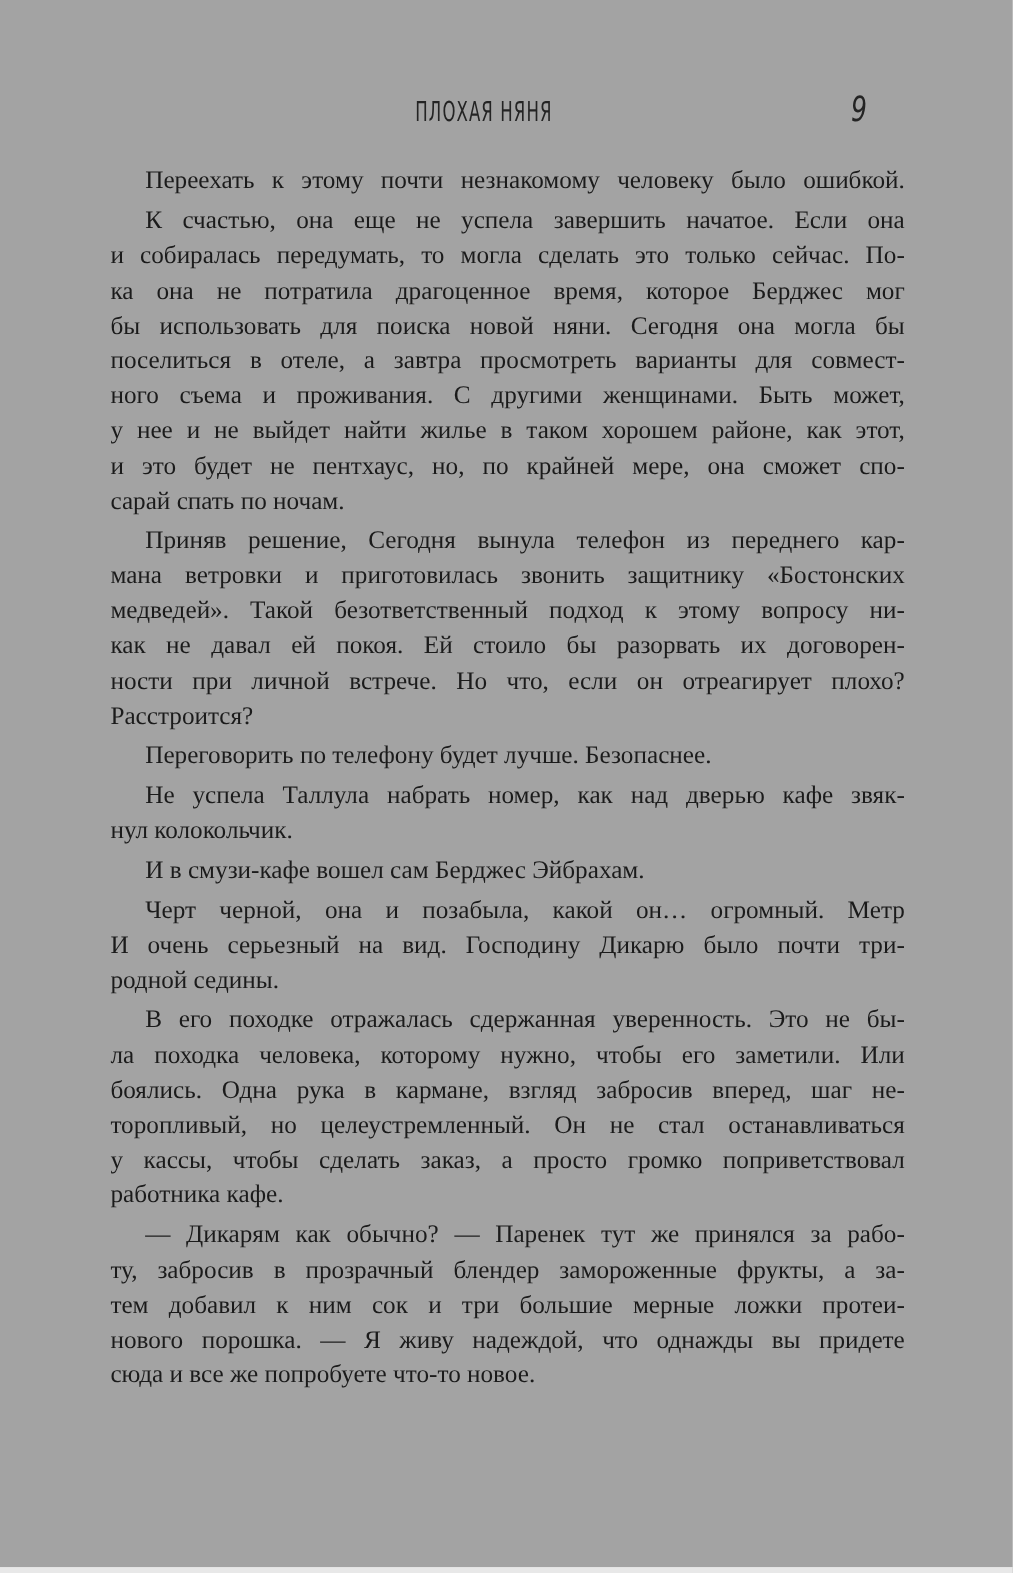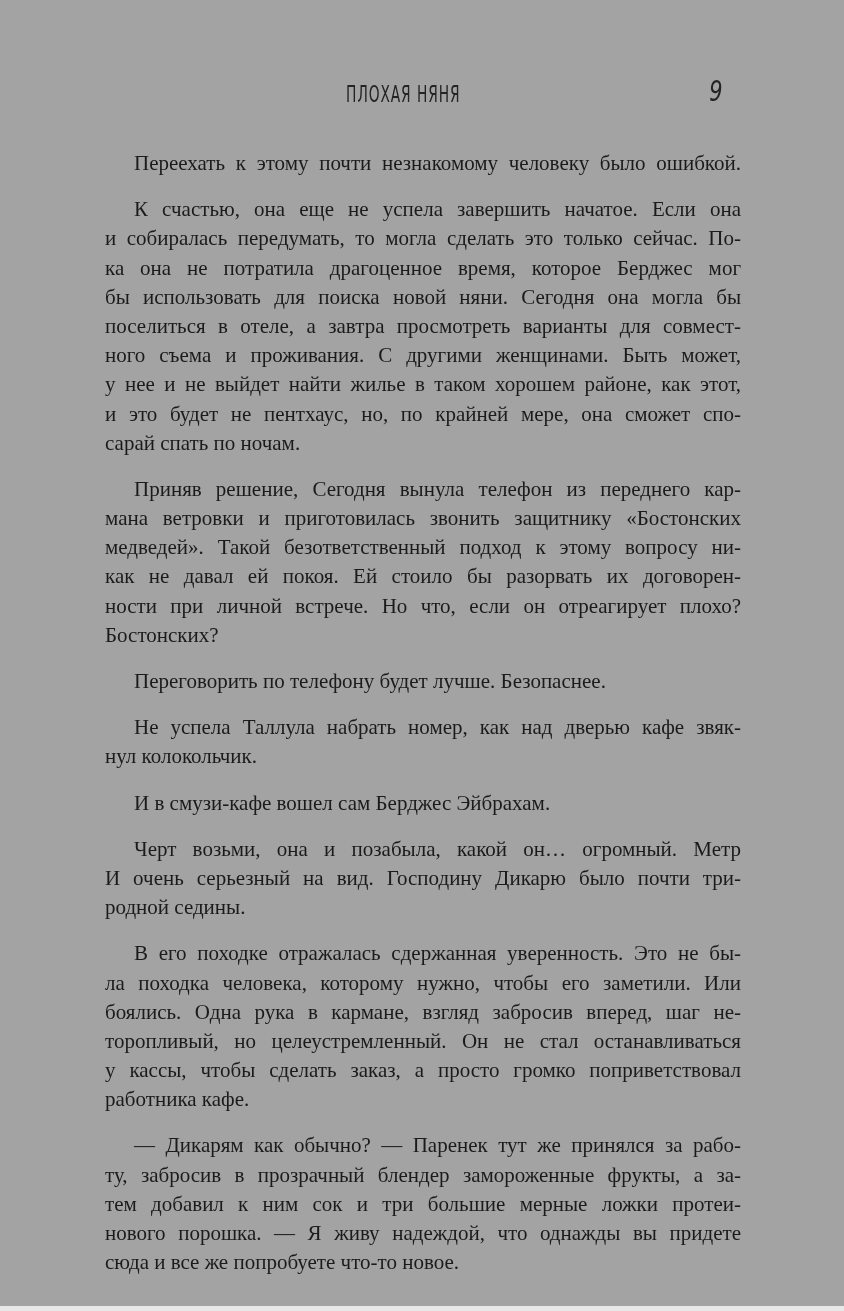--- a/index.html
+++ b/index.html
@@ -35,21 +35,21 @@
     font-size:29px;line-height:29px;
     transform:scaleX(0.72);
     transform-origin:right top;
     color:#242424;
   }
   
   .text-block{
     position:absolute;left:88px;top:132px;width:670px;
     font-size:21px;line-height:29.2px;
   }
-  p.para{margin:17px;padding:0;}
+  p.para{margin:4px;padding:0;}
   .line{
     display:block;
     height:29.2px;
     overflow:hidden;
     text-align:justify;
     text-align-last:justify;
   }
   .line.endline{
     text-align:left;
     text-align-last:left;
@@ -83,38 +83,38 @@
       <span class="line">и это будет не пентхаус, но, по крайней мере, она сможет спо-</span>
       <span class="line endline">сарай спать по ночам.</span>
     </p>
 
     <p class="para">
       <span class="line first">Приняв решение, Сегодня вынула телефон из переднего кар-</span>
       <span class="line">мана ветровки и приготовилась звонить защитнику «Бостонских</span>
       <span class="line">медведей». Такой безответственный подход к этому вопросу ни-</span>
       <span class="line">как не давал ей покоя. Ей стоило бы разорвать их договорен-</span>
       <span class="line">ности при личной встрече. Но что, если он отреагирует плохо?</span>
-      <span class="line endline">Бостонских?</span>
+      <span class="line endline">Расстроится?</span>
     </p>
 
     <p class="para">
       <span class="line first endline">Переговорить по телефону будет лучше. Безопаснее.</span>
     </p>
 
     <p class="para">
       <span class="line first">Не успела Таллула набрать номер, как над дверью кафе звяк-</span>
       <span class="line endline">нул колокольчик.</span>
     </p>
 
     <p class="para">
       <span class="line first endline">И в смузи-кафе вошел сам Берджес Эйбрахам.</span>
     </p>
 
     <p class="para">
-      <span class="line first">Черт возьми, она и позабыла, какой он… огромный. Метр</span>
+      <span class="line first">Черт черной, она и позабыла, какой он… огромный. Метр</span>
       <span class="line">И очень серьезный на вид. Господину Дикарю было почти три-</span>
       <span class="line endline">родной седины.</span>
     </p>
 
     <p class="para">
       <span class="line first">В его походке отражалась сдержанная уверенность. Это не бы-</span>
       <span class="line">ла походка человека, которому нужно, чтобы его заметили. Или</span>
       <span class="line">боялись. Одна рука в кармане, взгляд забросив вперед, шаг не-</span>
       <span class="line">торопливый, но целеустремленный. Он не стал останавливаться</span>
       <span class="line">у кассы, чтобы сделать заказ, а просто громко поприветствовал</span>

